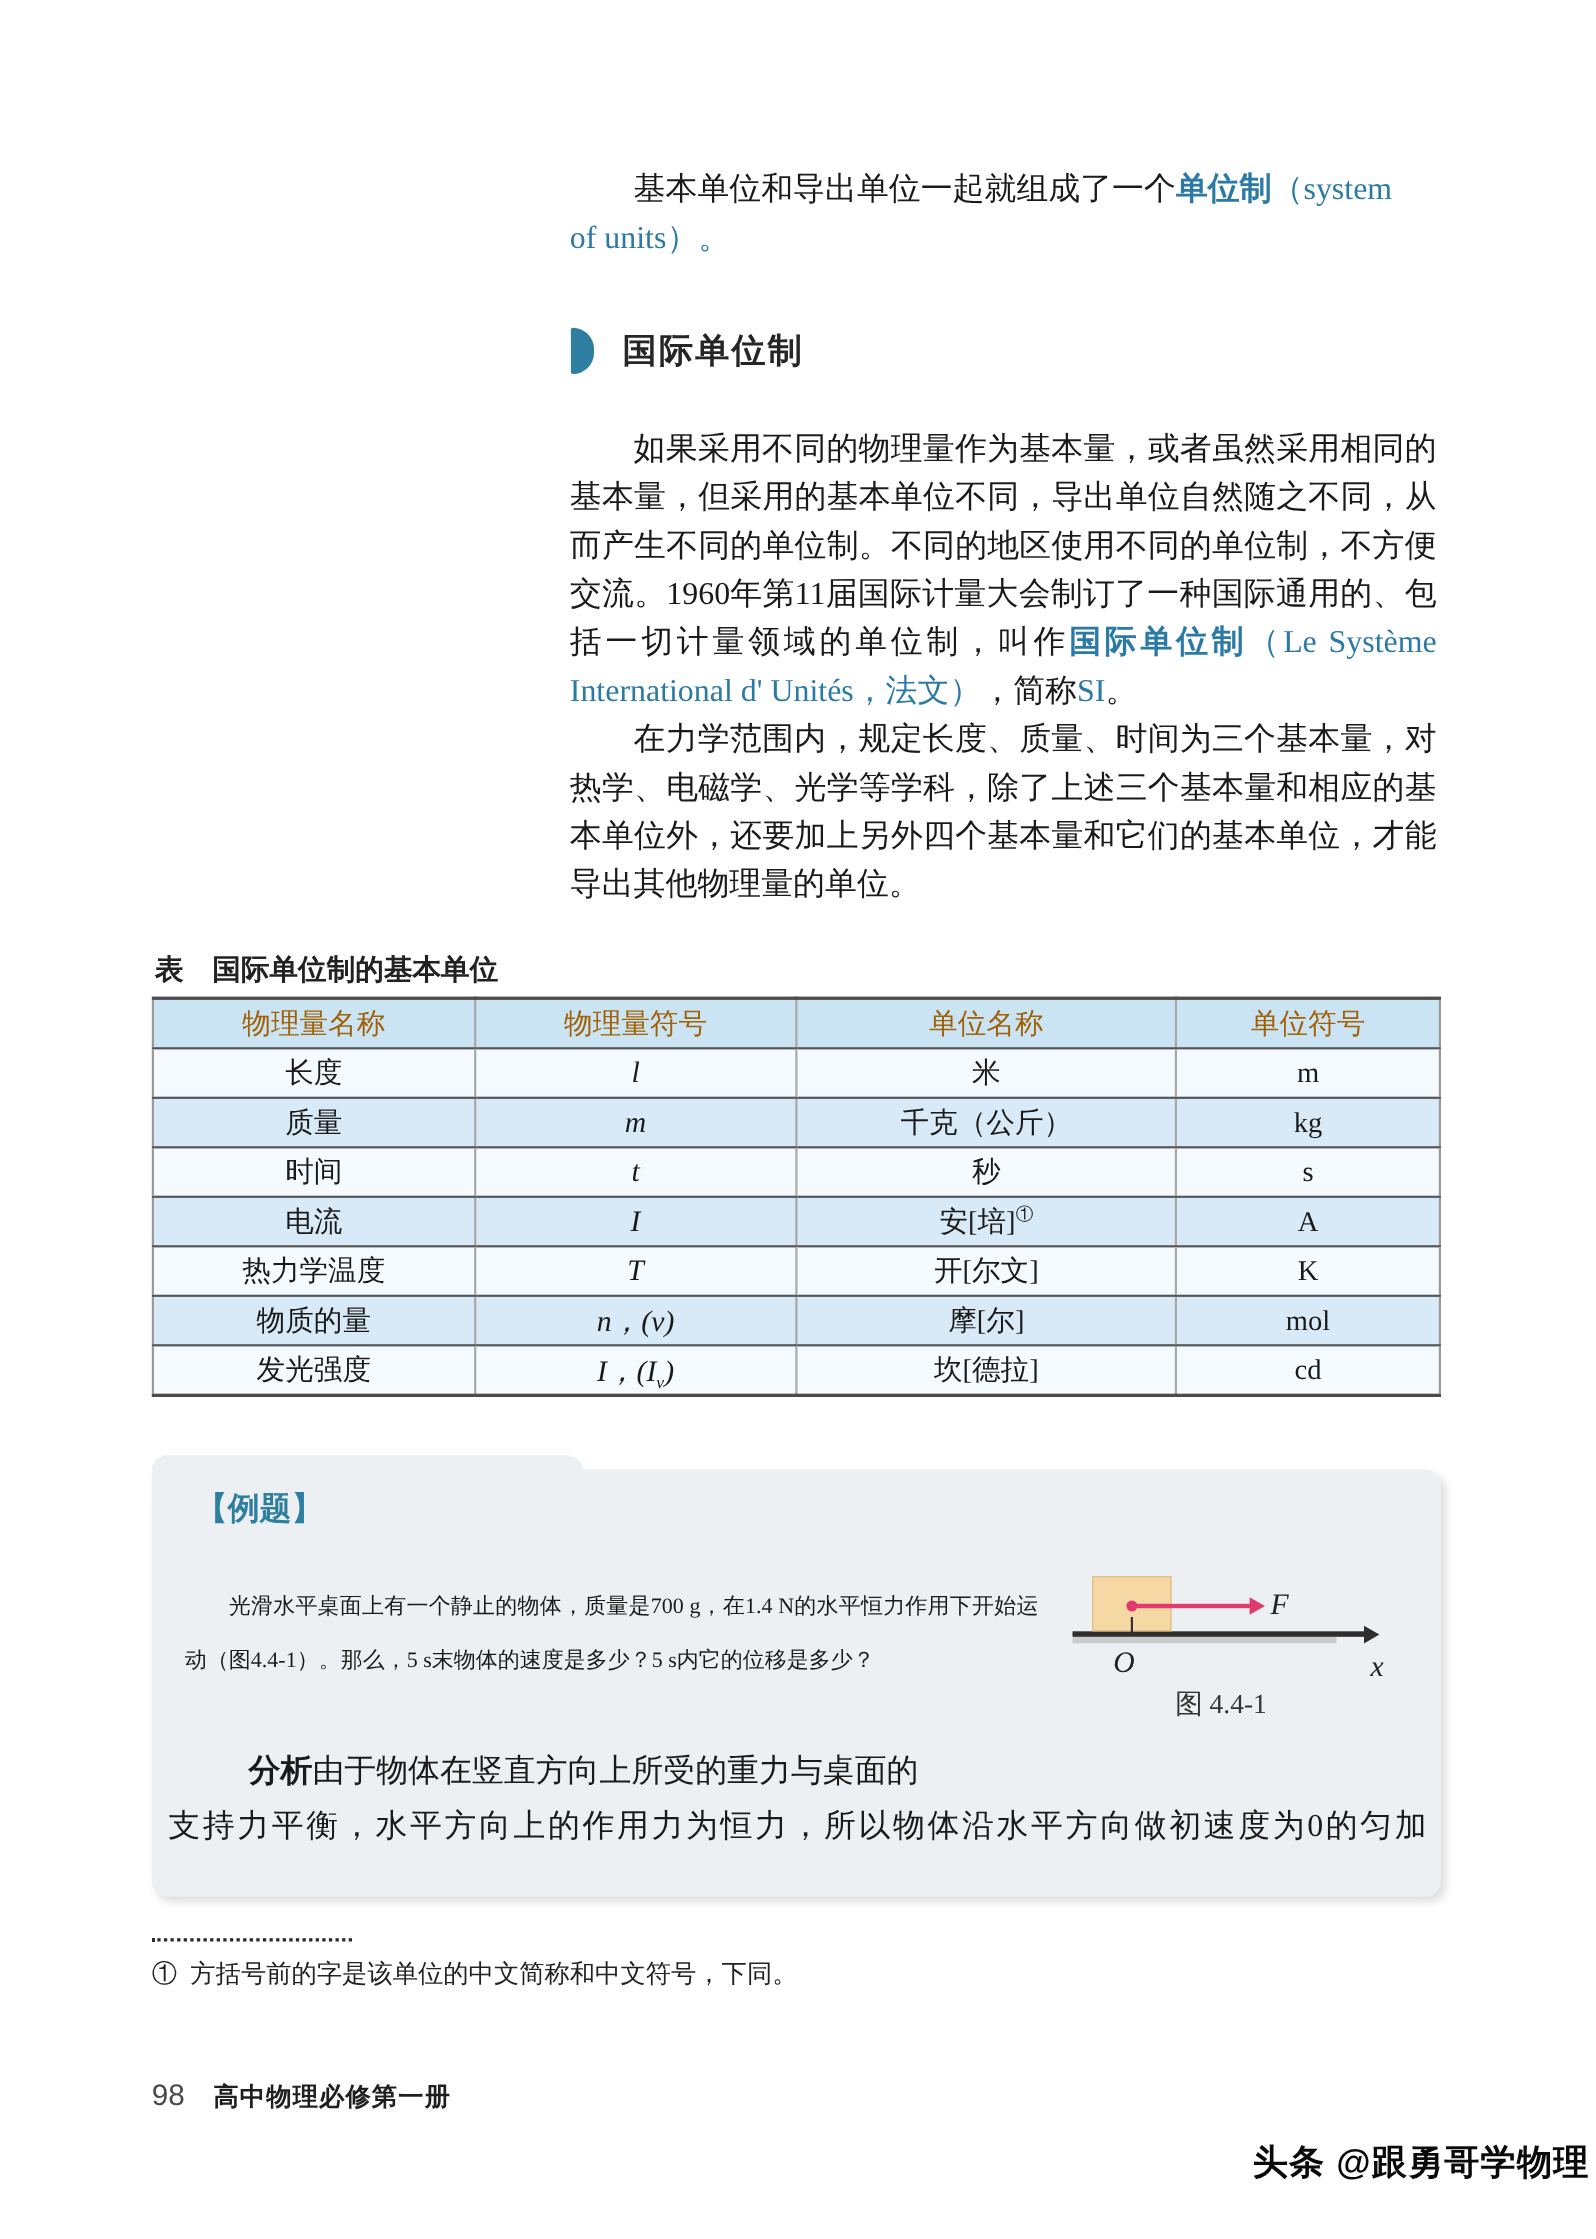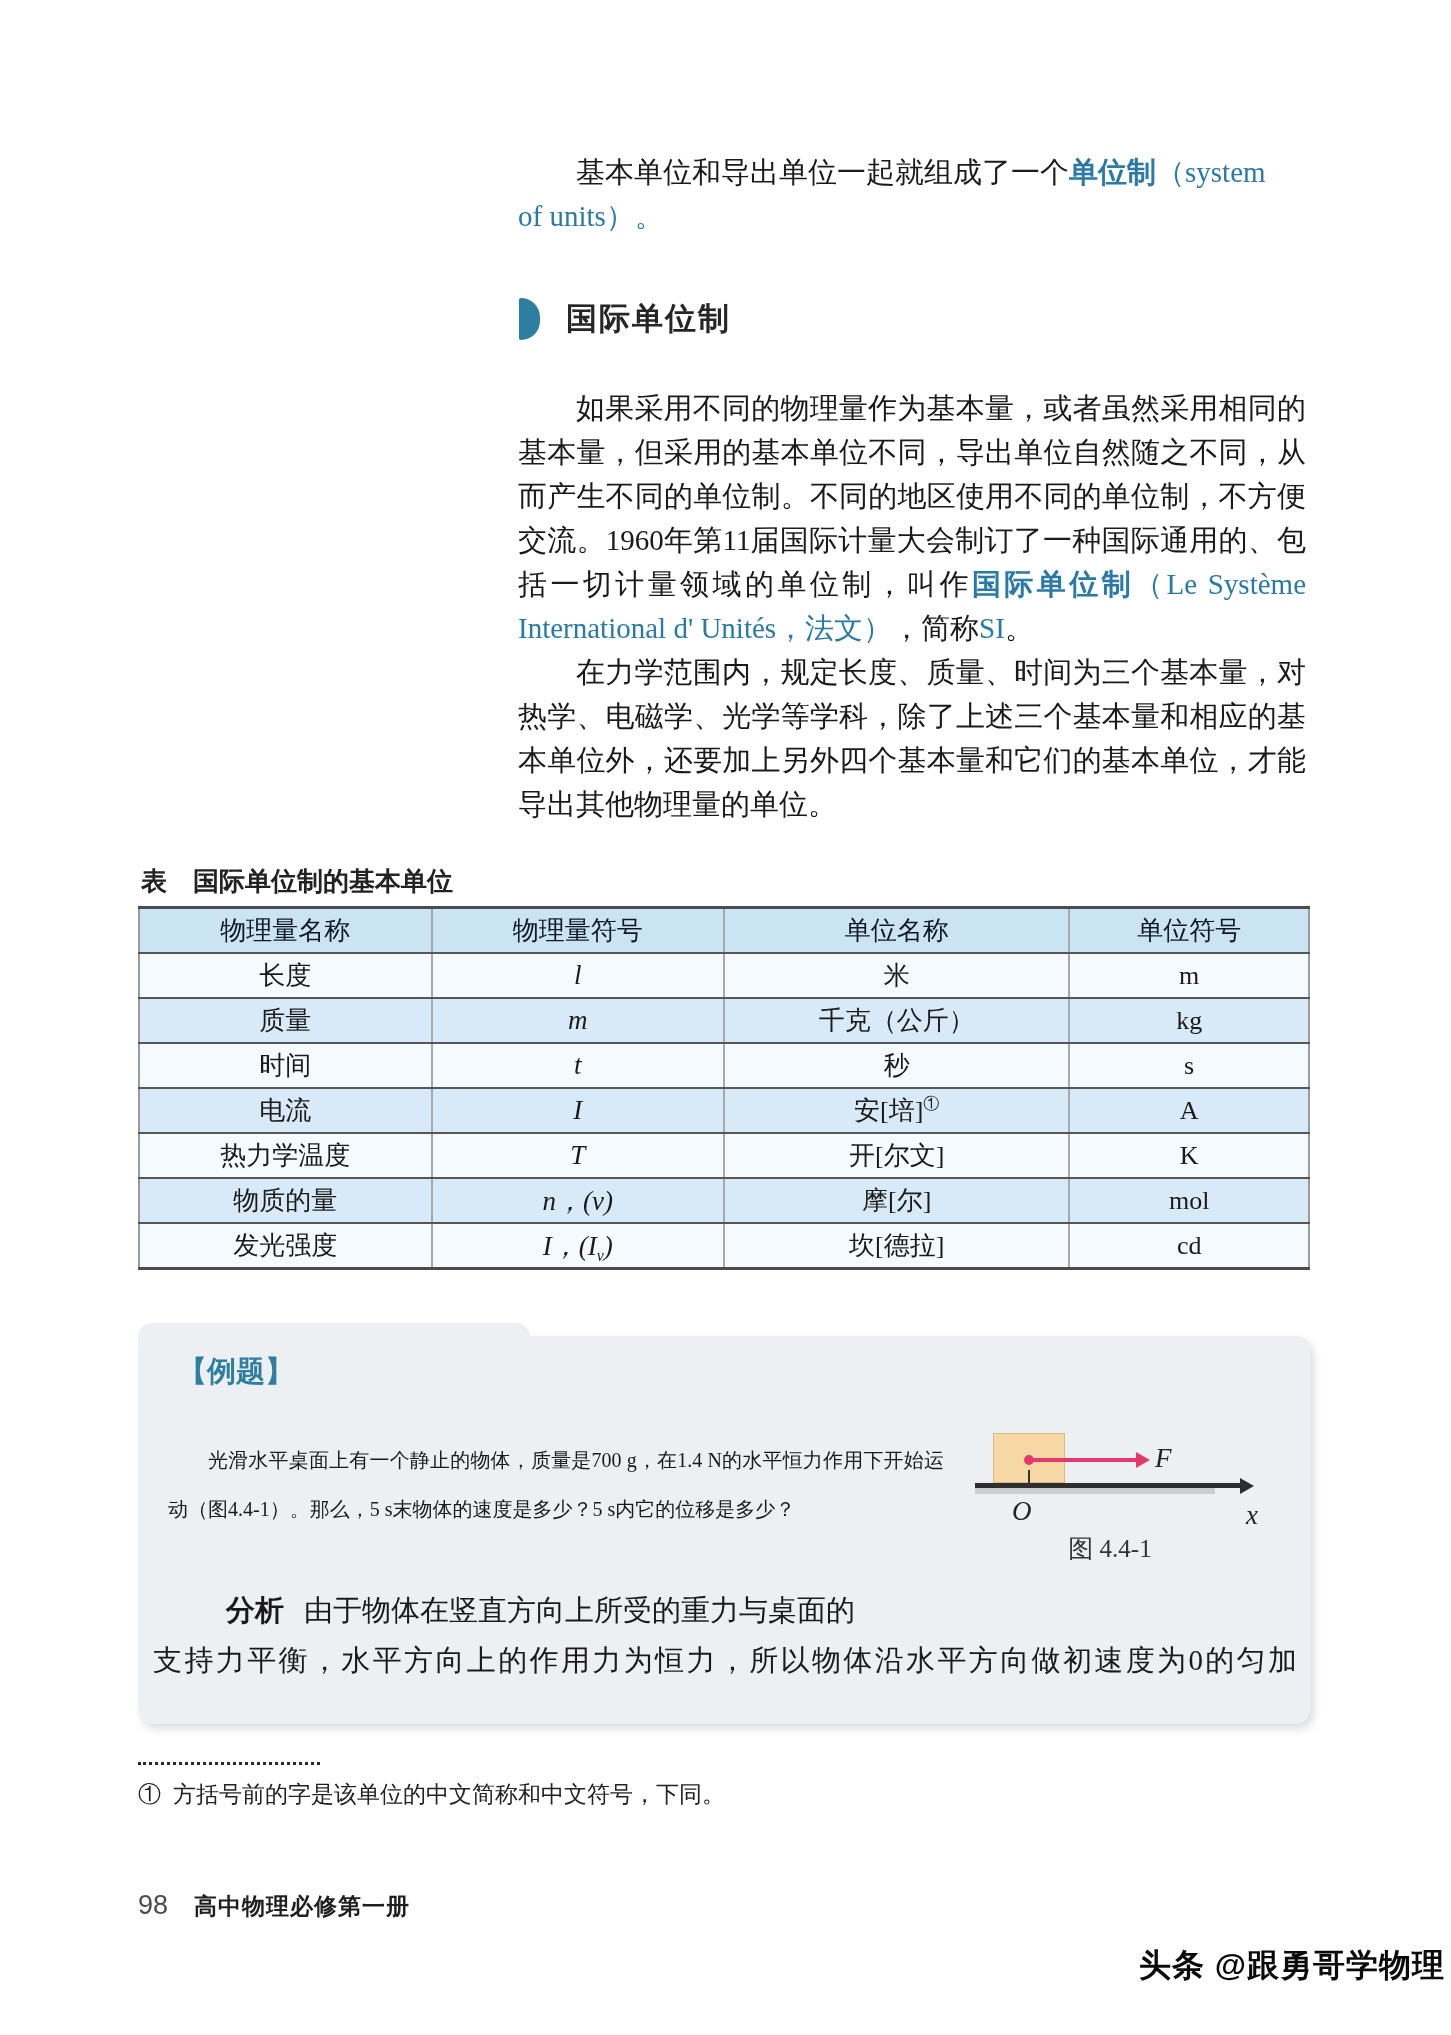--- a/index.html
+++ b/index.html
@@ -38,41 +38,41 @@
 
   .table-caption{position:absolute;left:141px;top:864px;font-size:26px;font-weight:600;color:#222;}
   table.si{position:absolute;left:138px;top:906px;width:1172px;border-collapse:collapse;
            border-top:3px solid #4c4c4c;border-bottom:3px solid #4c4c4c;
            border-left:2px solid #9a9a9a;border-right:2px solid #9a9a9a;}
   table.si th,table.si td{height:43px;text-align:center;vertical-align:middle;padding:0 6px;
            border-bottom:2px solid #565656;}
   table.si th+th,table.si td+td{border-left:2px solid #a8a8a8;}
   table.si thead th{background:var(--table-header-bg);
            font-family:"Liberation Sans","DejaVu Sans",sans-serif;
-           font-weight:500;font-size:26px;color:#0f172a;}
+           font-weight:500;font-size:26px;color:#a16207;}
   table.si tbody tr:nth-child(odd){background:var(--table-row-light);}
   table.si tbody tr:nth-child(even){background:var(--table-row-blue);}
   td.c-name,td.c-unit,td.c-code{font-size:26px;}
   td.c-symbol{font-style:italic;font-size:27px;}
   table.si sup{font-size:16px;vertical-align:super;line-height:0;}
   table.si sub{font-size:16px;vertical-align:sub;line-height:0;font-style:italic;}
 
   .example-box{position:absolute;left:138px;top:1336px;width:1172px;height:388px;
                background:var(--box-bg);border-radius:14px;
                box-shadow:4px 5px 8px rgba(0,0,0,0.13);}
   .example-box::before{content:"";position:absolute;top:-13px;left:0;width:392px;height:28px;
                background:var(--box-bg);border-radius:14px 14px 0 0;}
   .example-label{position:absolute;left:40px;top:16px;
                font-family:"Liberation Sans","DejaVu Sans",sans-serif;
                font-weight:700;font-size:29px;color:var(--accent);}
   .problem{position:absolute;left:30px;top:100px;width:776px;margin:0;
            font-size:20px;line-height:49px;text-align:justify;text-indent:2em;}
   .analysis-1{position:absolute;left:30px;top:250px;width:900px;margin:0;
            font-size:29px;line-height:48px;text-indent:2em;}
-  .analysis-label{font-family:"Liberation Sans","DejaVu Sans",sans-serif;font-weight:700;margin-right:20px;}
+  .analysis-label{font-family:"Liberation Sans","DejaVu Sans",sans-serif;font-weight:700;}
   .analysis-2{position:absolute;left:15px;top:300px;width:1144px;margin:0;
            font-size:29px;line-height:48px;text-align:justify;text-align-last:justify;}
 
   .figure{position:absolute;left:812px;top:92px;width:346px;height:150px;}
   .fig-ground{position:absolute;left:25px;top:55px;width:268px;height:5px;background:#2e2e2e;}
   .fig-ground-shadow{position:absolute;left:25px;top:60px;width:240px;height:6px;background:#cccccc;}
   .fig-axis-head{position:absolute;left:290px;top:50px;width:0;height:0;
         border-top:8px solid transparent;border-bottom:8px solid transparent;border-left:14px solid #2e2e2e;}
   .fig-block{position:absolute;left:43px;top:5px;width:72px;height:50px;
         background:var(--block-fill);border:1px solid #dcb97f;box-sizing:border-box;}

